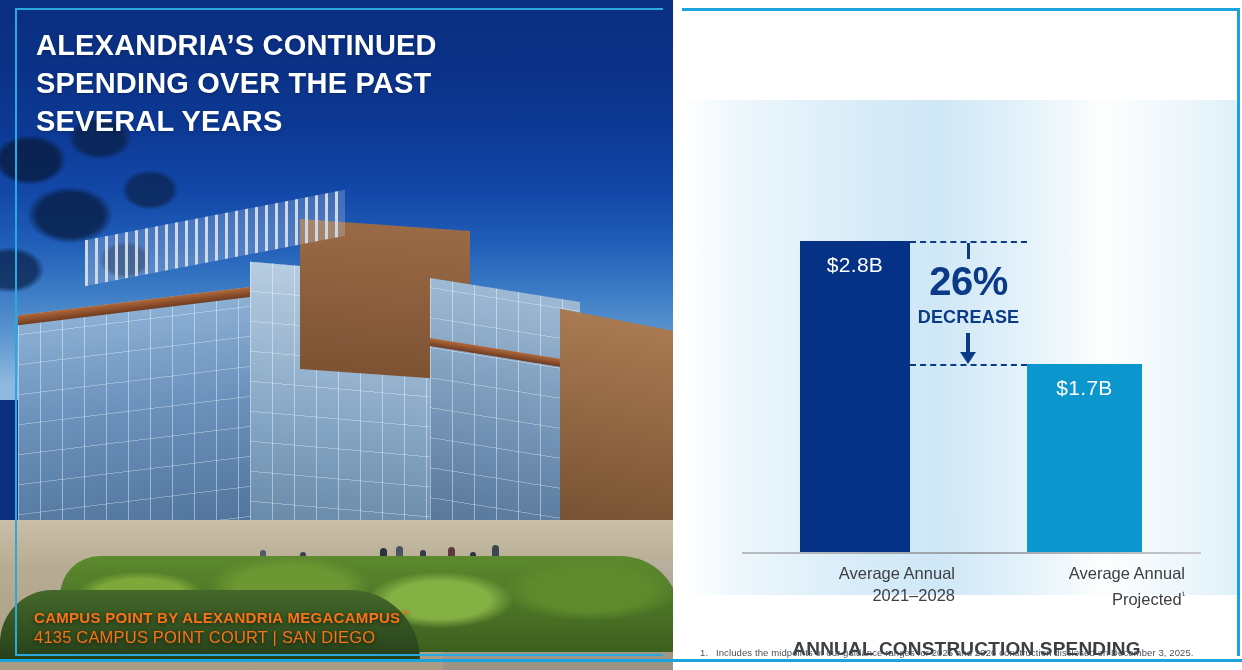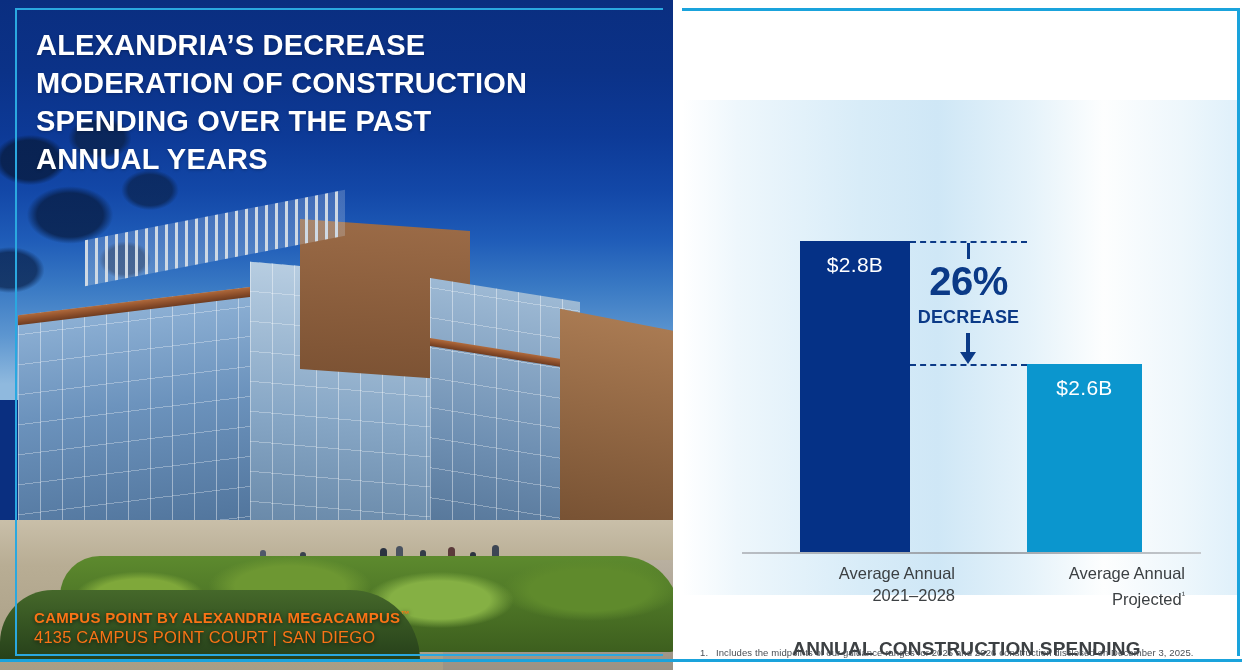--- a/index.html
+++ b/index.html
@@ -254,41 +254,40 @@
     <div class="person" style="left:150px; top:556px; width:6px; height:24px; background:#2f3743;"></div>
     <div class="person" style="left:555px; top:570px; width:22px; height:72px; background:linear-gradient(180deg,#2e5a4c 0%,#24463c 55%,#c8b9a8 56%,#c0b0a0 100%); border-radius:9px 9px 2px 2px;"></div>
     <div class="person" style="left:585px; top:562px; width:24px; height:84px; background:linear-gradient(180deg,#1d2430 0%,#151b25 58%,#d8c8b6 59%,#cdbcab 100%); border-radius:10px 10px 2px 2px;"></div>
 
     <div class="hedge"></div>
     <div class="shrub-dark"></div>
 
     <div id="left-frame"></div>
 
     <div id="headline">
-      <div>ALEXANDRIA’S DECREASE</div>
-      <div>MODERATION OF CONSTRUCTION</div>
+      <div>ALEXANDRIA’S CONTINUED</div>
       <div>SPENDING OVER THE PAST</div>
-      <div>ANNUAL YEARS</div>
+      <div>SEVERAL YEARS</div>
     </div>
 
     <div id="caption">
       <div class="c1"><span>CAMPUS POINT BY ALEXANDRIA MEGACAMPUS</span><sup>™</sup></div>
       <div class="c2">4135 CAMPUS POINT COURT | SAN DIEGO</div>
     </div>
   </div>
 
   <div id="right-panel">
     <div id="chart-bg">
 
       <div class="bar" id="bar-1">
         <div class="bar-label">$2.8B</div>
       </div>
 
       <div class="bar" id="bar-2">
-        <div class="bar-label">$2.6B</div>
+        <div class="bar-label">$1.7B</div>
       </div>
 
       <div id="annot">
         <div class="dash-line" id="dash-top"></div>
         <div id="tick-top"></div>
         <div id="pct">26%</div>
         <div id="dec-word">DECREASE</div>
         <div id="arrow-down"></div>
         <div id="arrow-head"></div>
         <div class="dash-line" id="dash-bottom"></div>

